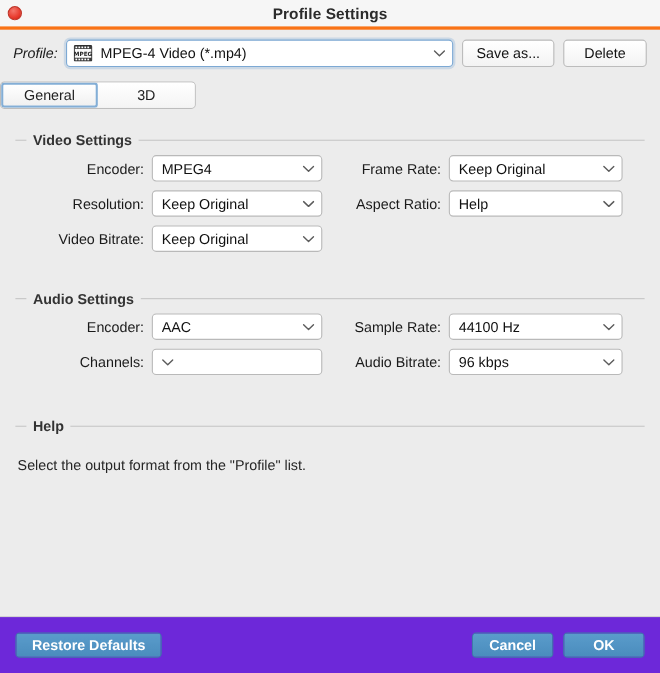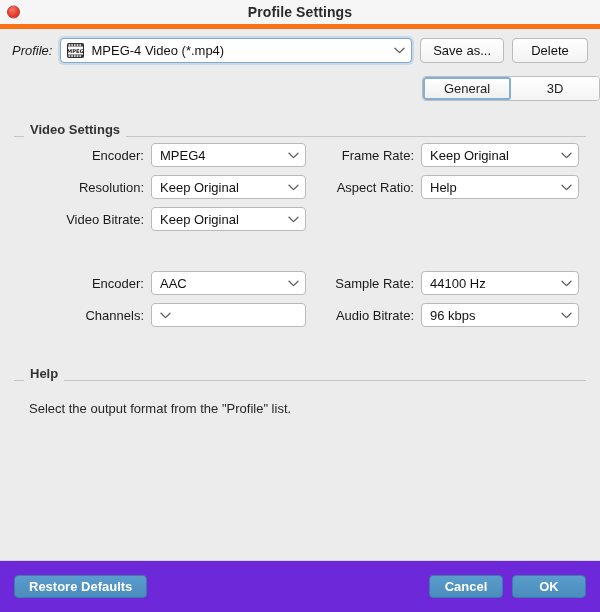--- a/index.html
+++ b/index.html
@@ -15,21 +15,21 @@
     color: #1a1a1a;
     overflow: hidden;
     position: relative;
   }
 
   
   .titlebar {
     position: relative;
     height: 24px;
     background: #f6f6f6;
-    border-bottom: 5px solid #f97316;
+    border-bottom: 3px solid #f97316;
     display: flex;
     align-items: center;
     justify-content: center;
   }
   .titlebar-title {
     font-size: 14px;
     font-weight: bold;
     color: #2b2b2b;
     letter-spacing: 0.1px;
   }
@@ -106,21 +106,21 @@
     font-family: "Liberation Sans", sans-serif;
     font-size: 13px;
     color: #111;
     cursor: default;
     box-sizing: border-box;
   }
 
   
   .tabs-wrap {
     display: flex;
-    justify-content: flex-end;
+    justify-content: flex-start;
     margin-top: 13px;
   }
   .tabs {
     display: flex;
     border: 1px solid #bdbdbd;
     border-radius: 4px;
     overflow: hidden;
     background: #fff;
   }
   .tab {
@@ -145,21 +145,21 @@
     font-weight: normal;
   }
 
   
   .group {
     margin: 0 14px;
     position: relative;
   }
   .group-head {
     display: flex;
-    align-items: flex-end;
+    align-items: center;
     gap: 6px;
     height: 16px;
   }
   .group-head::before {
     content: "";
     width: 10px;
     height: 1px;
     background: #c6c6c6;
     flex: 0 0 auto;
   }
@@ -170,21 +170,20 @@
     white-space: nowrap;
   }
   .group-head::after {
     content: "";
     flex: 1;
     height: 1px;
     background: #c6c6c6;
   }
   .group-body {
     padding: 6px 0 0 0;
-    margin-left: 13px;
   }
 
   
   .field-row {
     display: flex;
     align-items: center;
     margin-bottom: 8px;
   }
   .col {
     display: flex;
@@ -375,20 +374,23 @@
       </div>
       <div class="col col-right"></div>
     </div>
 
   </div>
 </div>
 
 <div class="spacer-lg"></div>
 
 <div class="group">
+  <div class="group-head">
+    <span class="group-title">Audio Settings</span>
+  </div>
   <div class="group-body">
 
     <div class="field-row">
       <div class="col col-left">
         <div class="fld-label">Encoder:</div>
         <div class="combo w155">
           <span class="combo-value">AAC</span>
           <svg class="chev" viewBox="0 0 11 7">
               <path d="M1 1.3 L5.5 5.6 L10 1.3" fill="none" stroke="#5c5c5c" stroke-width="1.3" stroke-linecap="round" stroke-linejoin="round"></path>
             </svg>

